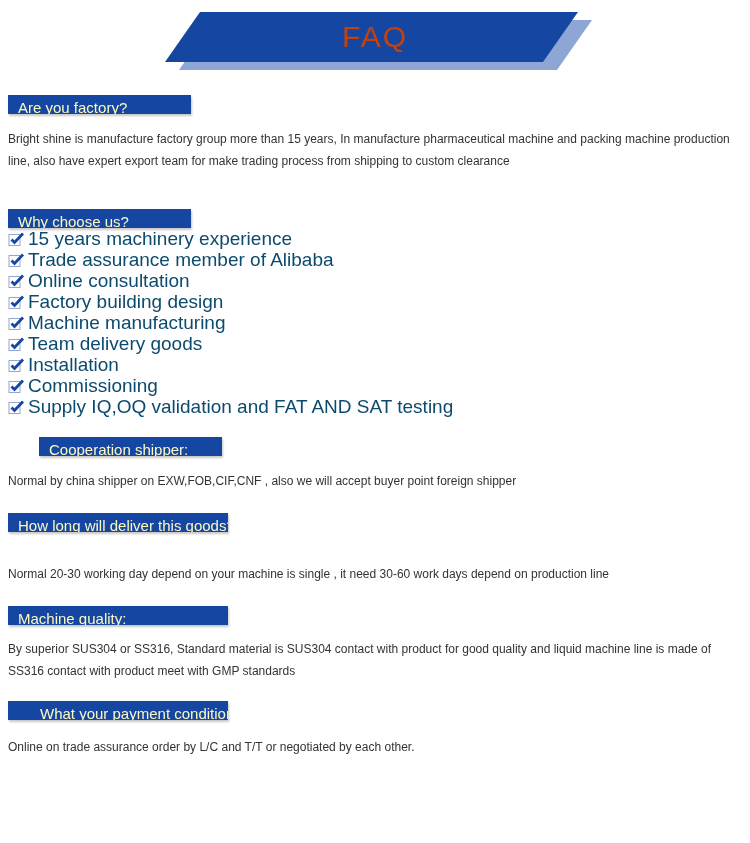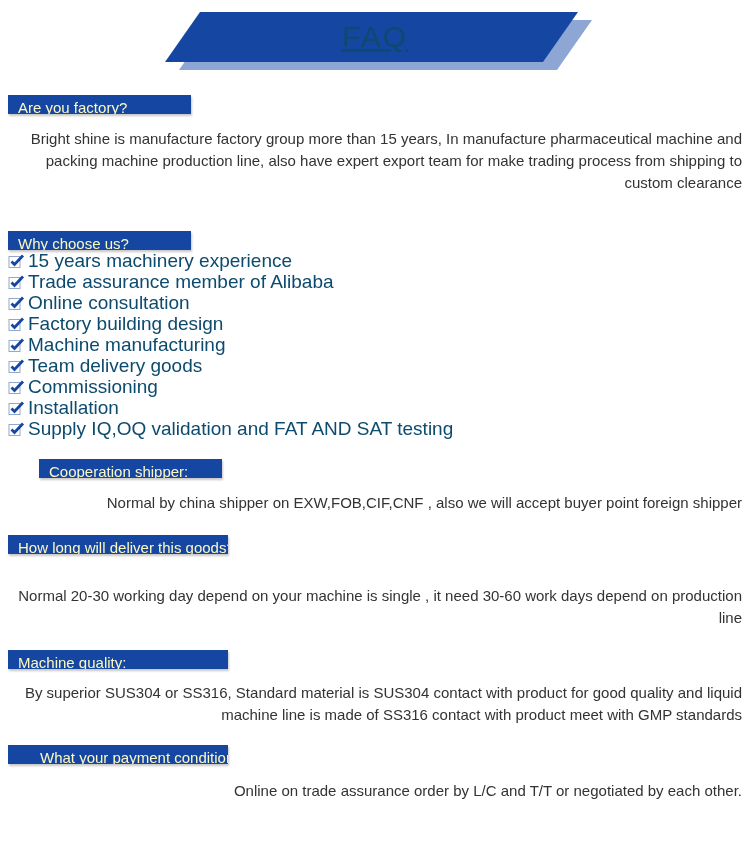--- a/index.html
+++ b/index.html
@@ -26,36 +26,36 @@
     transform:skewX(-35deg);transform-origin:top left;
   }
   .banner-shape{
     position:absolute;left:200px;top:12px;width:378px;height:50px;
     background:var(--primary-blue);
     transform:skewX(-35deg);transform-origin:top left;
   }
   .banner-title{
     position:absolute;left:186px;top:12px;width:378px;height:50px;
     line-height:50px;text-align:center;
-    color:#0c4a6e;font-size:30px;letter-spacing:2px;text-decoration:underline;
+    color:#c2410c;font-size:30px;letter-spacing:2px;
   }
 
   
   .sec-head{
     display:block;background:var(--primary-blue);color:#fef9c3;
     font-size:15px;line-height:26px;height:19px;
     padding-left:10px;
     box-shadow:1px 2px 2px #c8c8c8;
     white-space:nowrap;overflow:hidden;
   }
   .hd-narrow{width:183px;}
   .hd-wide{width:220px;}
 
   .m-bar1{margin-top:20px;}
-  .para{font-size:15px;line-height:22px;color:var(--body-text);text-align:right;}
+  .para{font-size:12px;line-height:22px;color:var(--body-text);}
   .m-para1{margin-top:14px;}
   .m-bar2{margin-top:37px;}
   .m-list{margin-top:17px;}
   .m-bar3{margin-top:20px;margin-left:31px;}
   .m-para3{margin-top:14px;}
   .m-bar4{margin-top:21px;}
   .m-para4{margin-top:31px;}
   .m-bar5{margin-top:21px;}
   .m-para5{margin-top:13px;}
   .m-bar6{margin-top:19px;padding-left:32px;}
@@ -130,28 +130,28 @@
             <rect x="1" y="2.5" width="11" height="11"></rect>
             <path d="M3.5 7.5 L6.5 10.5 L15 1.5"></path>
           </svg>
         <span>Team delivery goods</span>
       </li>
       <li>
         <svg class="check-icon" width="17" height="14" viewBox="0 0 17 14">
             <rect x="1" y="2.5" width="11" height="11"></rect>
             <path d="M3.5 7.5 L6.5 10.5 L15 1.5"></path>
           </svg>
-        <span>Commissioning</span>
+        <span>Installation</span>
       </li>
       <li>
         <svg class="check-icon" width="17" height="14" viewBox="0 0 17 14">
             <rect x="1" y="2.5" width="11" height="11"></rect>
             <path d="M3.5 7.5 L6.5 10.5 L15 1.5"></path>
           </svg>
-        <span>Installation</span>
+        <span>Commissioning</span>
       </li>
       <li>
         <svg class="check-icon" width="17" height="14" viewBox="0 0 17 14">
             <rect x="1" y="2.5" width="11" height="11"></rect>
             <path d="M3.5 7.5 L6.5 10.5 L15 1.5"></path>
           </svg>
         <span>Supply IQ,OQ validation and FAT AND SAT testing</span>
       </li>
     </ul>
   </section>

